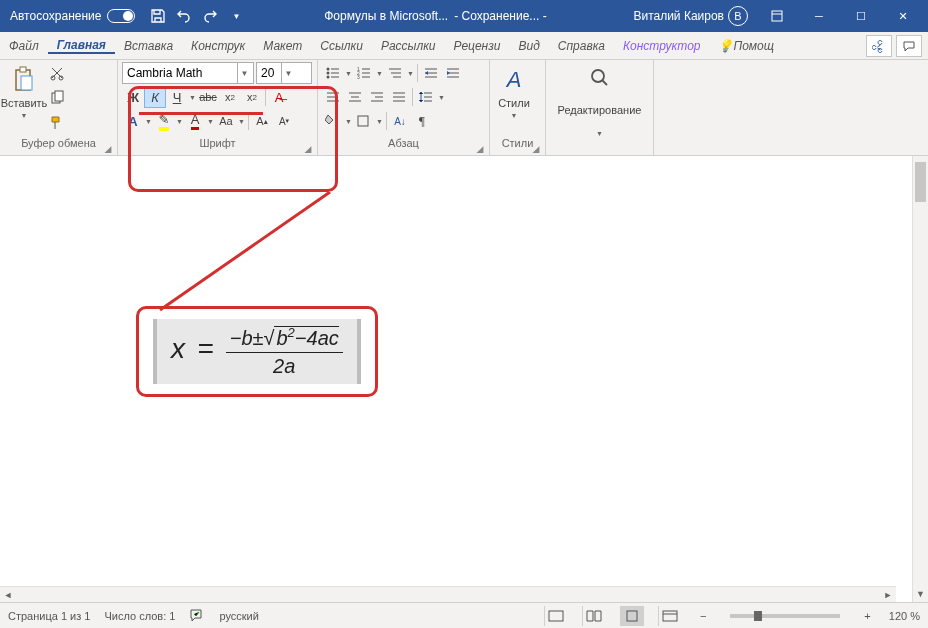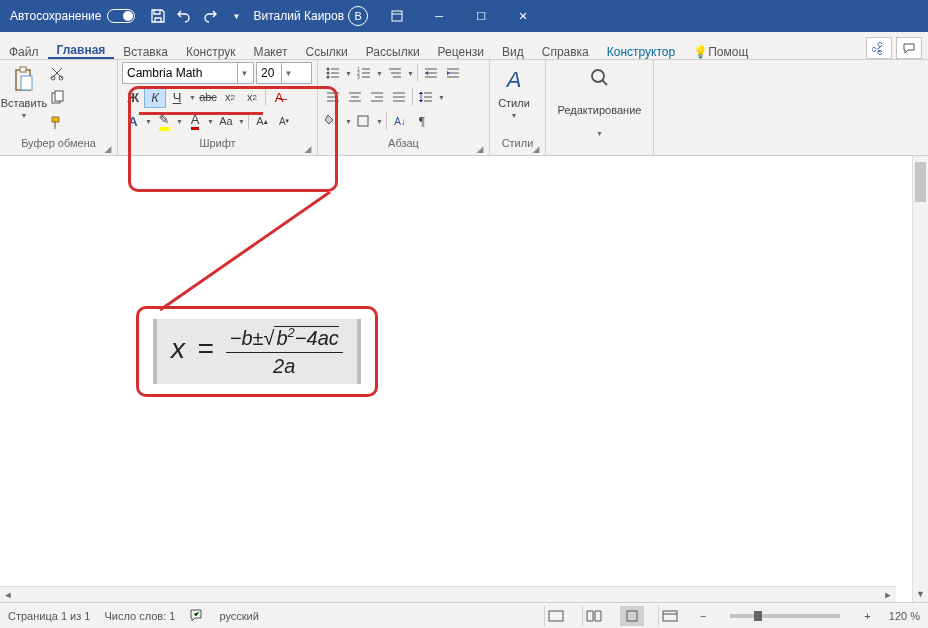--- a/index.html
+++ b/index.html
@@ -12,24 +12,24 @@
 .toggle::after { content:""; position:absolute; width:10px; height:10px; background:#fff; border-radius:50%; top:1px; right:1px;}
 .qat { display:flex; align-items:center; gap:8px; padding-left:8px; }
 .qat .icon { width:18px; height:18px; display:flex; align-items:center; justify-content:center; color:#fff; }
 .title-text { flex:1; text-align:center; display:flex; justify-content:center; gap:6px; padding:0 6px; white-space:nowrap; overflow:hidden;}
 .title-text span { overflow:hidden; text-overflow:ellipsis; }
 .user { display:flex; align-items:center; gap:4px; padding:0 8px; }
 .winbtns { display:flex; }
 .winbtns .btn { width:42px; height:32px; display:flex; align-items:center; justify-content:center; color:#fff; font-size:11px;}
 
 
-.tabrow { height:28px; background:#f3f2f1; border-bottom:1px solid #d0d0d0; display:flex; align-items:flex-end; font-size:12px; }
+.tabrow { height:28px; background:#f3f2f1; border-bottom:1px solid #d0d0d0; display:flex; align-items:center; font-size:12px;font-style:italic; }
 .tab { padding:0 9px; display:flex; align-items:center; color:#555; cursor:pointer; }
 .tab.active { color:#2b579a; font-weight:600; border-bottom:2px solid #2b579a; }
-.tab.ctx { color:#0369a1; }
+.tab.ctx { color:#8b5cf6; }
 .tabrow .spacer { flex:1; }
 .tabrow .right { display:flex; align-items:center; gap:4px; padding-right:6px;}
 .rbtn { width:26px; height:22px; border:1px solid #c8c6c4; background:#fff; display:flex; align-items:center; justify-content:center; font-size:11px; }
 
 
 .ribbon { height:96px; background:#f3f2f1; border-bottom:1px solid #d0d0d0; display:flex; position:relative; }
 .group { border-right:1px solid #d0d0d0; display:flex; flex-direction:column; padding:2px 4px 0 4px; }
 .group-body { flex:1; display:flex; align-items:flex-start; gap:2px; }
 .group-label { height:18px; font-size:11px; color:#666; text-align:center; position:relative; }
 .group-label .launcher { position:absolute; right:0; bottom:1px; width:10px; height:10px; font-size:9px; color:#888;}
@@ -97,20 +97,24 @@
         <svg width="16" height="16" viewBox="0 0 16 16">
           <path fill="none" stroke="#fff" stroke-width="1.4" d="M5 3 2 6l3 3 M2 6h7a4 4 0 0 1 0 8"></path>
         </svg>
       </span>
     <span class="icon">
         <svg width="16" height="16" viewBox="0 0 16 16">
           <path fill="none" stroke="#fff" stroke-width="1.4" d="M11 3l3 3-3 3 M14 6H7a4 4 0 0 0 0 8"></path>
         </svg>
       </span>
     <span class="icon" style="font-size:8px;">▼</span>
+  </div>
+  <div class="title-text">
+    <span>Формулы в Microsoft...</span>
+    <span>- <span>Сохранение...</span> -</span>
   </div>
   <div class="user">
     <span>Виталий Каиров</span>
     <span style="width:20px;height:20px;border:1px solid #fff;border-radius:50%;display:flex;align-items:center;justify-content:center;font-size:11px;">В</span>
   </div>
   <div class="winbtns">
     <div class="btn">
         <svg width="14" height="14" viewBox="0 0 14 14">
           <rect x="2" y="2" width="10" height="10" fill="none" stroke="#fff"></rect>
           <path stroke="#fff" d="M2 5h10"></path>

